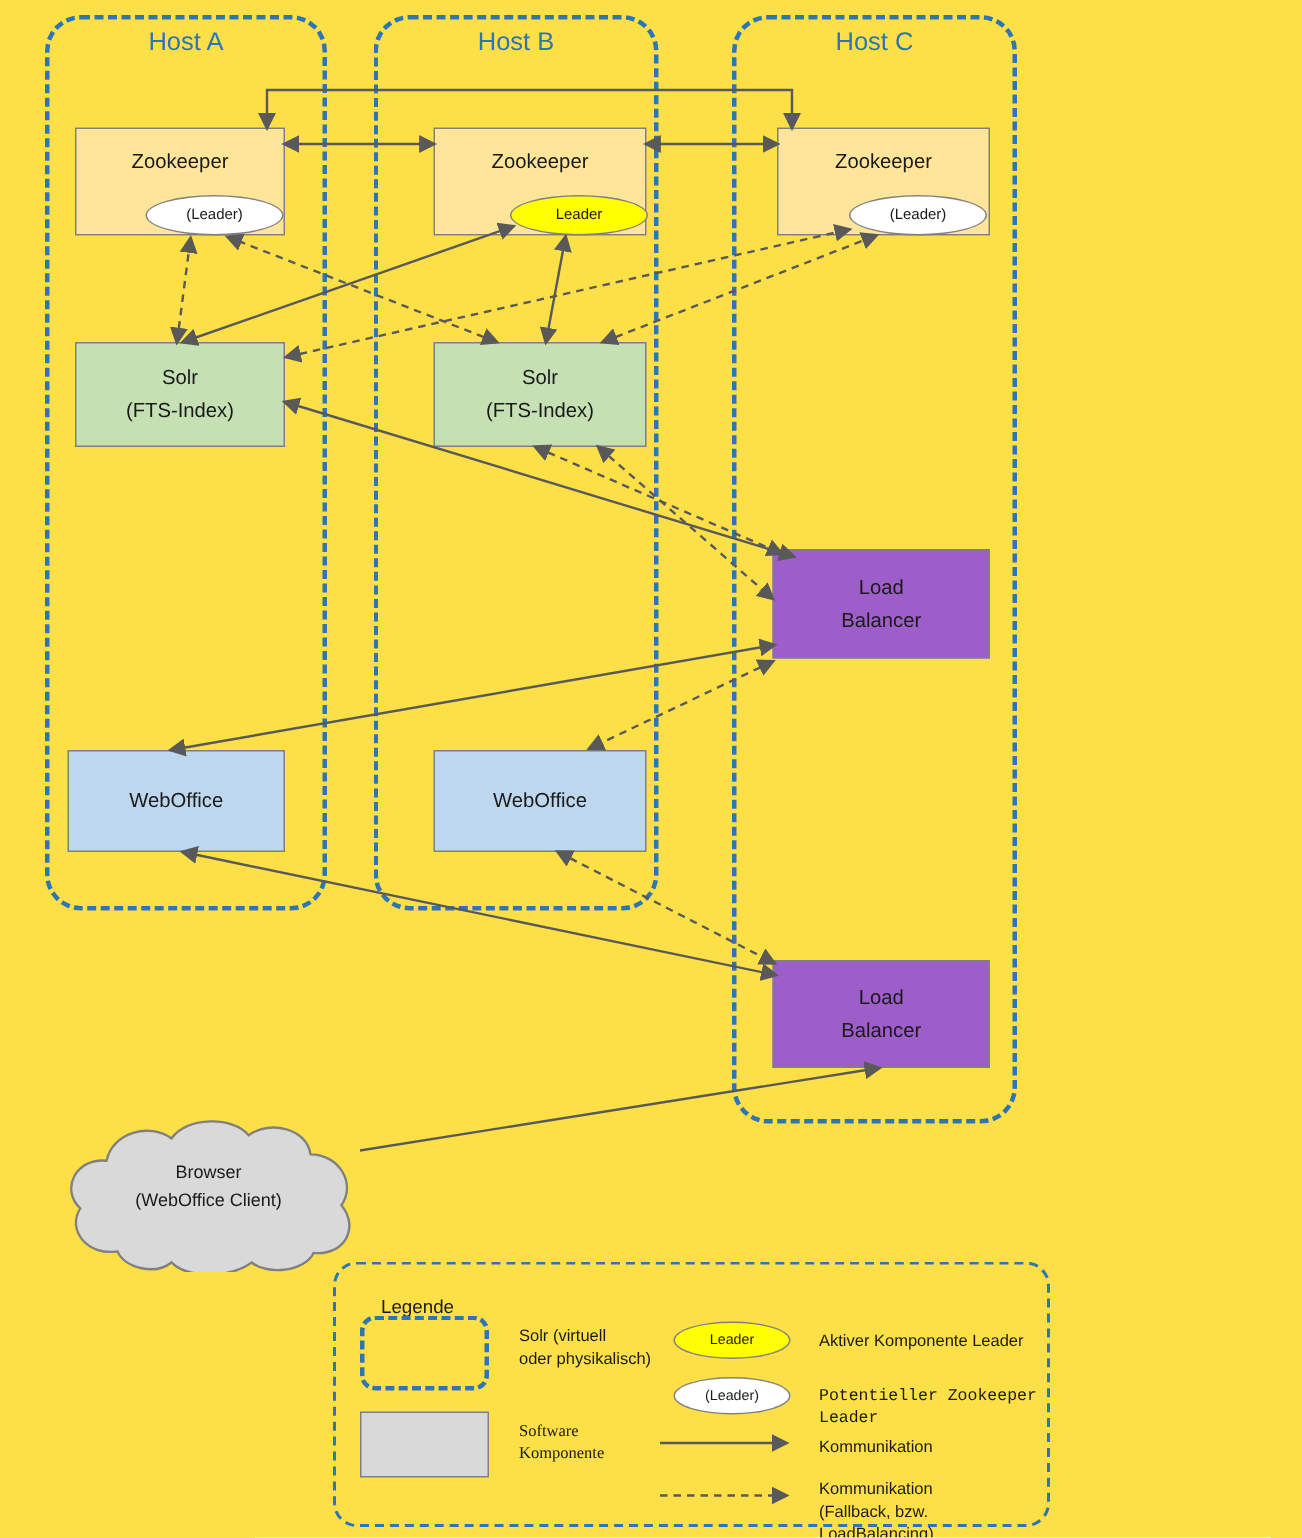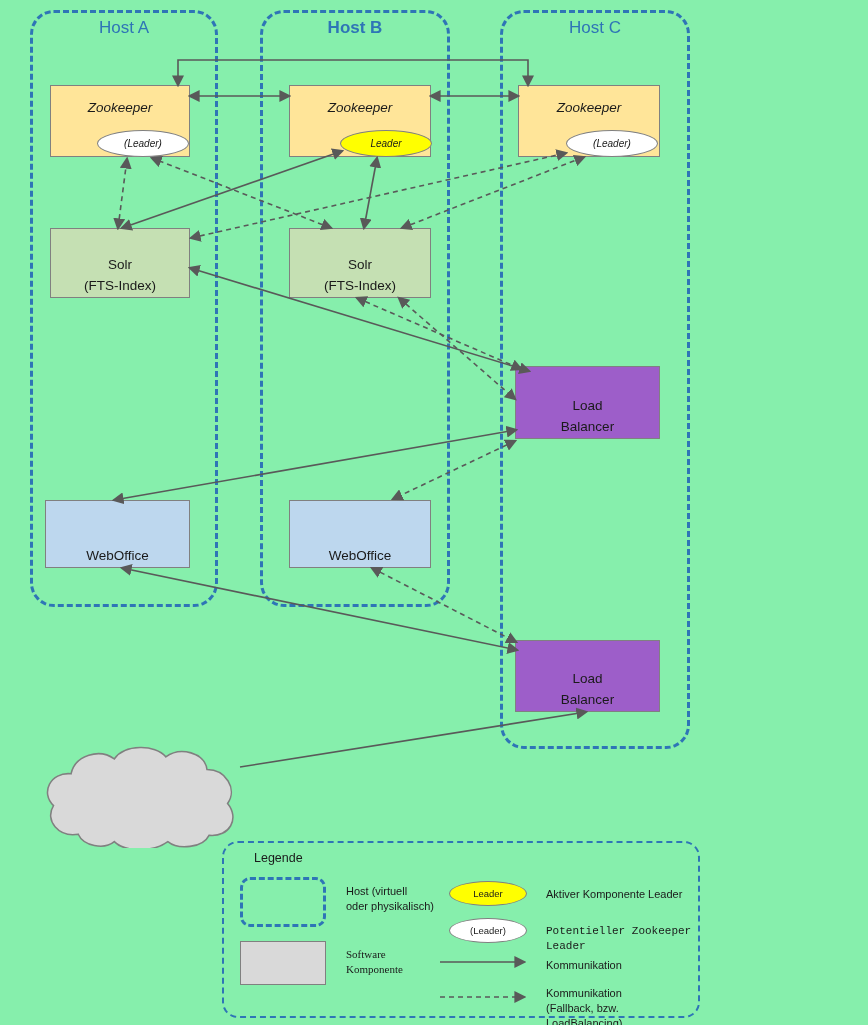--- a/index.html
+++ b/index.html
@@ -1,30 +1,30 @@
 <!DOCTYPE html>
 <html style="--host-border: #2E75B6; --host-label: #2E75B6; --zk-fill: #FFE599; --solr-fill: #C5E0B3; --wo-fill: #BDD7EE; --lb-fill: #9D5EC9; --cloud-fill: #D9D9D9; --leader-active: #FFFF00; --leader-potential: #FFFFFF; --node-border: #808080; --arrow: #595959;"><head>
 <meta charset="utf-8">
 <style>
   html,body { margin:0; padding:0; background:#ffffff; }
-  .canvas { position:relative; width:868px; height:1025px; background:#86efac;
+  .canvas { position:relative; width:868px; height:1025px; background:#fde047;
             font-family:"Liberation Sans", sans-serif; overflow:hidden; }
 
   .host { position:absolute; border:3px dashed var(--host-border); border-radius:24px; box-sizing:border-box; }
   #host-a { left:30px;  top:10px; width:188px; height:597px; }
-  #host-b { left:260px; top:10px; width:190px; height:597px;font-weight:bold; }
-  #host-c { left:500px; top:10px; width:190px; height:739px; }
+  #host-b { left:249px; top:10px; width:190px; height:597px; }
+  #host-c { left:488px; top:10px; width:190px; height:739px; }
   .host-label { position:absolute; top:5px; left:0; right:0; text-align:center;
                 font-size:17px; color:var(--host-label); }
 
   .node { position:absolute; border:1px solid var(--node-border); box-sizing:border-box;
-          display:flex; align-items:flex-end; justify-content:center; text-align:center;
+          display:flex; align-items:center; justify-content:center; text-align:center;
           font-size:13.5px; color:#1a1a1a; }
   .node-label { white-space:pre-line; line-height:1.6; }
-  .zk { align-items:flex-start;font-style:italic; }
+  .zk { align-items:flex-start; }
   .zk .node-label { margin-top:14px; line-height:1.2; }
 
   #zk-a { left:50px;  top:85px; width:140px; height:72px; background:var(--zk-fill); }
   #zk-b { left:289px; top:85px; width:142px; height:72px; background:var(--zk-fill); }
   #zk-c { left:518px; top:85px; width:142px; height:72px; background:var(--zk-fill); }
 
   .badge { position:absolute; border:1px solid var(--node-border); border-radius:50%;
            display:flex; align-items:center; justify-content:center; font-size:10px;
            color:#1a1a1a; box-sizing:border-box; }
   #zk-a .badge { left:46px; top:44px; width:92px; height:27px; background:var(--leader-potential); }
@@ -39,21 +39,21 @@
   #wo-b { left:289px; top:500px; width:142px; height:68px; background:var(--wo-fill); }
 
   #browser-cloud { position:absolute; left:36px; top:742px; width:206px; height:106px; }
   #browser-cloud svg { position:absolute; left:0; top:0; width:100%; height:100%; }
   .cloud-path { fill:var(--cloud-fill); stroke:var(--node-border); stroke-width:1.5; }
   .cloud-label { position:absolute; left:0; right:0; top:30px; text-align:center;
                  font-size:12px; line-height:1.6; white-space:pre-line; color:#1a1a1a; }
 
   #legend { position:absolute; left:222px; top:841px; width:478px; height:177px;
             border:2px dashed var(--host-border); border-radius:16px; box-sizing:border-box; }
-  .legend-title { position:absolute; left:30px; top:8px; font-size:12.5px; color:#1a1a1a; }
+  .legend-title { position:absolute; left:30px; top:21px; font-size:12.5px; color:#1a1a1a; }
   #legend-host-swatch { position:absolute; left:16px; top:34px; width:86px; height:50px;
             border:3px dashed var(--host-border); border-radius:10px; box-sizing:border-box; }
   #legend-sw-swatch { position:absolute; left:16px; top:98px; width:86px; height:44px;
             background:var(--cloud-fill); border:1px solid var(--node-border); box-sizing:border-box; }
   .legend-label { position:absolute; font-size:11px; color:#1a1a1a; white-space:pre-line; line-height:1.35; }
   #legend-host-label { left:122px; top:41px; }
   #legend-sw-label   { left:122px; top:104px;font-family:Liberation Serif, serif; }
   #legend-active-badge    { left:225px; top:38px; width:78px; height:25px; background:var(--leader-active); font-size:9.5px; }
   #legend-potential-badge { left:225px; top:75px; width:78px; height:25px; background:var(--leader-potential); font-size:9.5px; }
   #legend-active-label    { left:322px; top:44px; }
@@ -116,26 +116,28 @@
     <div class="node-label">WebOffice</div>
   </div>
   <div class="node" id="wo-b">
     <div class="node-label">WebOffice</div>
   </div>
 
   <div id="browser-cloud">
     <svg viewBox="0 0 200 100" preserveAspectRatio="none">
       <path class="cloud-path" d="M 41,87 C 22,90 8,74 17,60 C 4,48 14,28 34,30 C 38,12 62,6 76,16 C 86,2 116,2 126,14 C 140,4 164,10 166,26 C 184,26 196,44 186,58 C 198,72 188,90 168,88 C 162,100 138,102 128,94 C 114,104 86,104 76,94 C 66,102 46,98 41,87 Z"></path>
     </svg>
+    <div class="cloud-label">Browser
+(WebOffice Client)</div>
   </div>
 
   <div id="legend">
     <div class="legend-title">Legende</div>
     <div id="legend-host-swatch"></div>
-    <div class="legend-label" id="legend-host-label">Host (virtuell
+    <div class="legend-label" id="legend-host-label">Solr (virtuell
 oder physikalisch)</div>
     <div id="legend-sw-swatch"></div>
     <div class="legend-label" id="legend-sw-label">Software
 Komponente</div>
     <div class="badge" id="legend-active-badge">Leader</div>
     <div class="legend-label" id="legend-active-label">Aktiver Komponente Leader</div>
     <div class="badge" id="legend-potential-badge">(Leader)</div>
     <div class="legend-label" id="legend-potential-label">Potentieller Zookeeper Leader</div>
     <div class="legend-label" id="legend-comm-label">Kommunikation</div>
     <div class="legend-label" id="legend-comm-fb-label">Kommunikation

